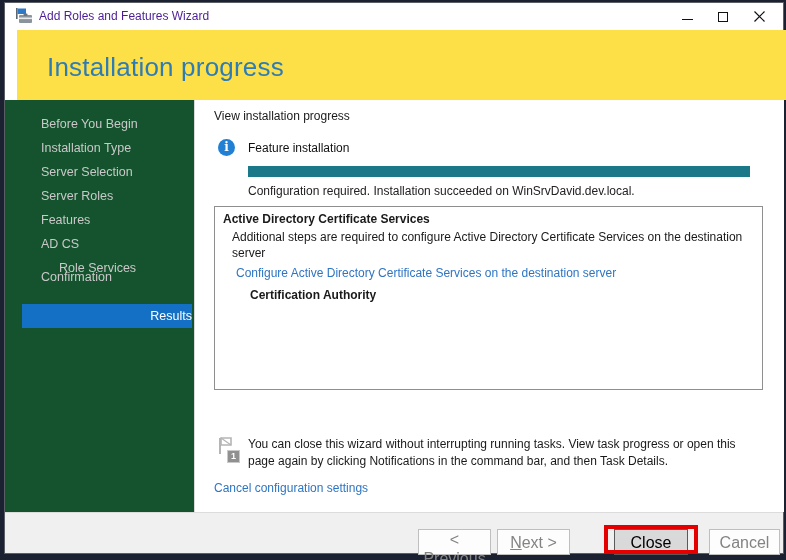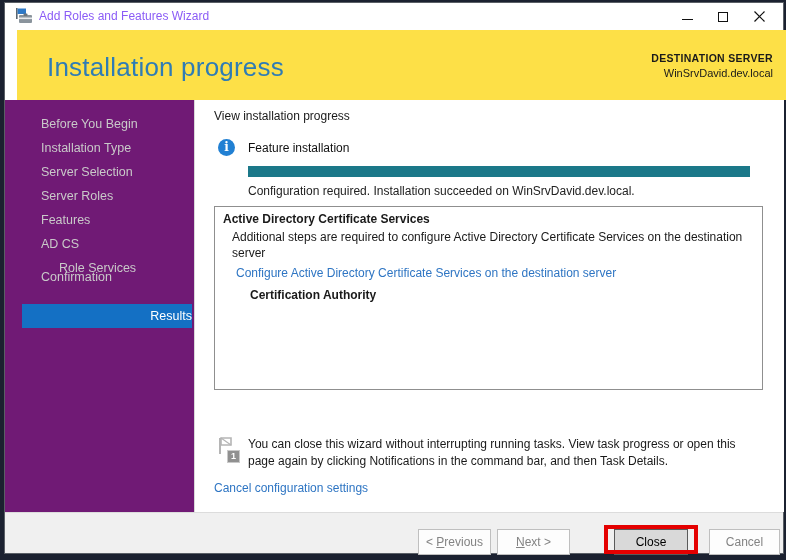--- a/index.html
+++ b/index.html
@@ -11,33 +11,33 @@
     overflow:hidden;
     color:#1a1a1a;
   }
   .dialog {
     position:absolute; left:4px; top:2px; width:780px; height:552px;
     background:#ffffff; border:1px solid #5a5f66;
   }
   
   .titlebar { position:absolute; left:0; top:0; width:100%; height:27px; background:#ffffff; }
   .app-icon { position:absolute; left:10px; top:5px; width:18px; height:16px; }
-  .win-title { position:absolute; left:34px; top:0; line-height:27px; font-size:12px; color:#8b5cf6; }
+  .win-title { position:absolute; left:34px; top:0; line-height:27px; font-size:12px; color:#4c1d95; }
   .win-controls { position:absolute; right:6px; top:0; height:27px; display:flex; }
   .win-btn { width:36px; height:27px; display:flex; align-items:center; justify-content:center; }
   .glyph-min { width:11px; height:0; border-top:1px solid #111; margin-top:6px; }
   .glyph-max { width:10px; height:10px; border:1px solid #111; }
   
   .header { position:absolute; left:0; top:27px; width:100%; height:70px; background:#fde047;margin-left:12px; }
   .page-title { position:absolute; left:30px; top:22px; font-size:26px; font-weight:300; color:#2f7cb5; letter-spacing:0.2px; }
   .dest { position:absolute; right:22px; top:22px; text-align:right; }
   .dest-label { font-size:10.5px; font-weight:bold; color:#1a1a1a; letter-spacing:0.3px; }
   .dest-value { font-size:11px; color:#1a1a1a; margin-top:3px; }
   
-  .sidebar { position:absolute; left:0; top:97px; width:190px; height:412px; background:#701a75; border-right:1px solid #d9d9d9; }
+  .sidebar { position:absolute; left:0; top:97px; width:190px; height:412px; background:#14532d; border-right:1px solid #d9d9d9; }
   .step { position:absolute; left:17px; width:170px; height:24px; line-height:24px; padding-left:19px; font-size:12.5px; color:#c9c9c9; }
   .step.indent { padding-left:37px; }
   .step.selected { background:#1470c4; color:#ffffff;text-align:right; }
   
   .content { position:absolute; left:191px; top:97px; width:588px; height:412px; background:#fff; }
   .view-label { position:absolute; left:18px; top:9px; font-size:12px; }
   .info-icon { position:absolute; left:22px; top:39px; width:17px; height:17px; border-radius:50%; background:#2180d3; color:#fff; text-align:center; line-height:17px; font-size:12px; font-weight:bold; font-family:"DejaVu Serif", serif; }
   .feature-title { position:absolute; left:52px; top:41px; font-size:12px; color:#111; }
   .progress-track { position:absolute; left:52px; top:66px; width:502px; height:11px; background:#e6e6e6; }
   .progress-fill { height:100%; background:#1b7889; }
@@ -46,21 +46,21 @@
   .rb-title { position:absolute; left:8px; top:5px; font-size:12px; font-weight:bold; }
   .rb-detail { position:absolute; left:17px; top:22px; width:528px; font-size:12px; line-height:16px; }
   .rb-link { position:absolute; left:21px; top:59px; font-size:12px; color:#2e75c3; text-decoration:none; }
   .rb-sub { position:absolute; left:35px; top:81px; font-size:12px; font-weight:bold; }
   .note-icon { position:absolute; left:22px; top:337px; width:22px; height:27px; }
   .note-badge { position:absolute; right:0; bottom:1px; width:13px; height:13px; background:#909090; border:1px solid #c9c9c9; color:#fff; font-size:9px; font-weight:bold; text-align:center; line-height:11px; }
   .note-text { position:absolute; left:52px; top:336px; width:502px; font-size:12px; line-height:17px; color:#1a1a1a; }
   .export-link { position:absolute; left:18px; top:381px; font-size:12px; color:#2e75c3; text-decoration:none; }
   
   .footer { position:absolute; left:0; top:509px; width:100%; height:41px; background:#f0f0f0; border-top:1px solid #dcdcdc; }
-  .btn { position:absolute; top:16px; height:26px; font-size:12px; text-align:center; line-height:19px; border:1px solid #bfbfbf; background:#fdfdfd; color:#838383; }
+  .btn { position:absolute; top:16px; height:26px; font-size:16px; text-align:center; line-height:19px; border:1px solid #bfbfbf; background:#fdfdfd; color:#838383; }
   .btn-prev { left:413px; width:73px; }
   .btn-next { left:492px; width:73px; }
   .btn-close { left:609px; width:74px; background:#d9d9d9; border:1px solid #5a5a5a; color:#000; }
   .btn-cancel { left:704px; width:71px; }
   .btn .mn { text-decoration:underline; }
   .annotation { position:absolute; left:599px; top:12px; width:94px; height:29px; border:4px solid #e40000; pointer-events:none; }
   svg { display:block; }
 </style>
 </head>
 <body>
@@ -88,24 +88,20 @@
       <div class="win-btn">
         <svg width="11" height="11" viewBox="0 0 11 11">
             <path d="M0.5 0.5 L10.5 10.5 M10.5 0.5 L0.5 10.5" stroke="#111" stroke-width="1.2"></path>
           </svg>
       </div>
     </div>
   </div>
 
   <div class="header">
     <div class="page-title">Installation progress</div>
-    <div class="dest">
-      <div class="dest-label">DESTINATION SERVER</div>
-      <div class="dest-value">WinSrvDavid.dev.local</div>
-    </div>
   </div>
 
   <div class="sidebar">
     <div class="step" style="top:12px">Before You Begin</div>
     <div class="step" style="top:36px">Installation Type</div>
     <div class="step" style="top:60px">Server Selection</div>
     <div class="step" style="top:84px">Server Roles</div>
     <div class="step" style="top:108px">Features</div>
     <div class="step" style="top:132px">AD CS</div>
     <div class="step indent" style="top:156px">Role Services</div>

